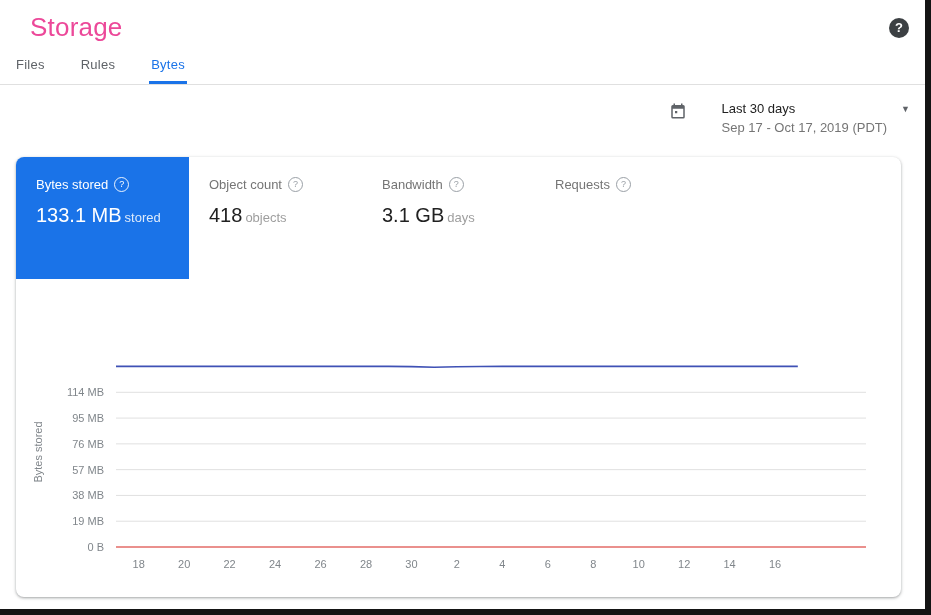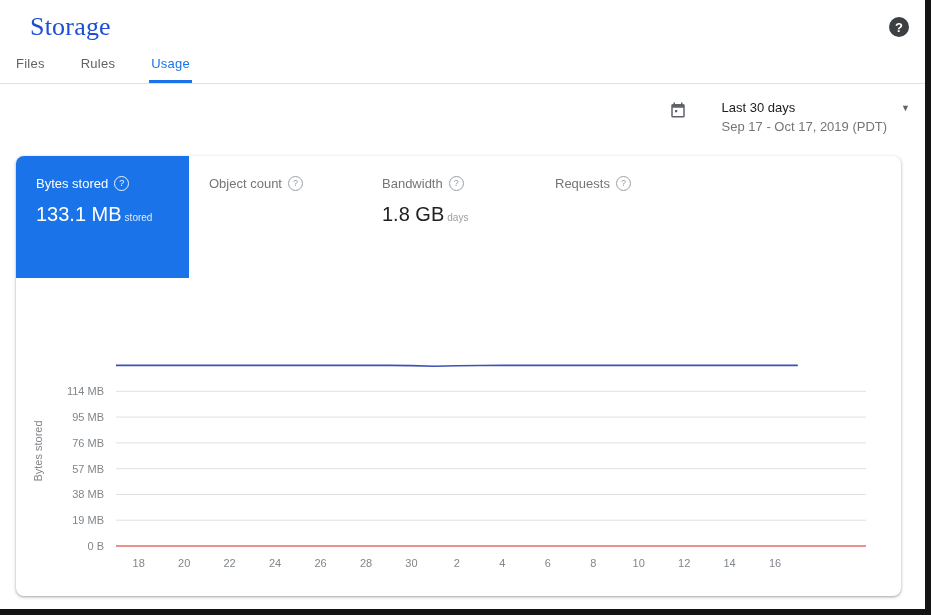--- a/index.html
+++ b/index.html
@@ -1,21 +1,21 @@
 <!DOCTYPE html>
 <html><head>
 <meta charset="utf-8">
 <style>
   html,body{margin:0;padding:0;}
   body{background:#141414;font-family:"Liberation Sans",sans-serif;}
   .screen{position:relative;width:925px;height:609px;background:#fff;overflow:hidden;}
 
   
   .header{display:flex;justify-content:space-between;align-items:center;padding:12px 12px 8px 30px;}
-  .page-title{font-size:26px;font-weight:500;color:#1d4ed8;letter-spacing:.2px;font-family:Liberation Serif, serif;}
+  .page-title{font-size:26px;font-weight:500;color:#ec4899;letter-spacing:.2px;}
   .help-btn{width:20px;height:20px;border-radius:50%;background:#3c4043;color:#fff;
     font-size:13px;font-weight:700;display:flex;align-items:center;justify-content:center;
     cursor:pointer;margin-right:4px;}
 
   
   .tabs{display:flex;gap:32px;padding-left:14px;border-bottom:1px solid #e0e0e0;align-items:flex-end;}
   .tab{font-size:13px;font-weight:500;color:#5f6368;letter-spacing:.25px;
     padding:6px 2px 9px;border-bottom:3px solid transparent;cursor:pointer;}
   .tab.active{color:#1a73e8;border-bottom-color:#1a73e8;}
 
@@ -36,21 +36,21 @@
   .metrics{display:flex;}
   .metric{width:173px;height:122px;box-sizing:border-box;padding:20px 0 0 20px;cursor:pointer;}
   .metric.selected{background:#1a73e8;border-radius:8px 0 0 0;}
   .metric-label{font-size:13px;color:#757575;display:flex;align-items:center;gap:6px;}
   .metric.selected .metric-label{color:#fff;}
   .help-dot{width:13px;height:13px;border:1px solid #9aa0a6;color:#9aa0a6;border-radius:50%;
     font-size:9px;line-height:13px;display:inline-flex;align-items:center;justify-content:center;flex:0 0 auto;}
   .metric.selected .help-dot{border-color:rgba(255,255,255,.9);color:#fff;}
   .metric-value{margin-top:12px;font-size:20px;color:#212121;}
   .metric.selected .metric-value{color:#fff;}
-  .metric-unit{font-size:10px;color:#9e9e9e;margin-left:3px;}
+  .metric-unit{font-size:13px;color:#9e9e9e;margin-left:3px;}
   .metric.selected .metric-unit{color:rgba(255,255,255,.85);}
 
   
   .chart{margin-top:63px;}
   #usage-chart{display:block;}
   #usage-chart text{font-size:11px;fill:#80868b;font-family:"Liberation Sans",sans-serif;}
 </style>
 </head>
 <body>
 
@@ -59,21 +59,21 @@
   <div class="header">
     <div class="page-title">Storage</div>
     <div class="help-btn">
       <span>?</span>
     </div>
   </div>
 
   <div class="tabs">
     <div class="tab">Files</div>
     <div class="tab">Rules</div>
-    <div class="tab active">Usage</div>
+    <div class="tab active">Bytes</div>
   </div>
 
   <div class="daterow">
     <div class="picker">
       <span class="cal">
         <svg width="18" height="18" viewBox="0 0 24 24">
           <path fill="#5f6368" d="M19 4h-1V2h-2v2H8V2H6v2H5a2 2 0 0 0-2 2v14a2 2 0 0 0 2 2h14a2 2 0 0 0 2-2V6a2 2 0 0 0-2-2zm0 16H5V9h14v11zM8 12h3v3H8v-3z"></path>
         </svg>
       </span>
       <span class="col">
@@ -96,29 +96,32 @@
         <div class="metric-value">
           <span>133.1 MB</span><span class="metric-unit">stored</span>
         </div>
       </div>
 
       <div class="metric">
         <div class="metric-label">
           <span>Object count</span>
           <span class="help-dot">?</span>
         </div>
+        <div class="metric-value">
+          <span>418</span><span class="metric-unit">objects</span>
+        </div>
       </div>
 
       <div class="metric">
         <div class="metric-label">
           <span>Bandwidth</span>
           <span class="help-dot">?</span>
         </div>
         <div class="metric-value">
-          <span>1.8 GB</span><span class="metric-unit">days</span>
+          <span>3.1 GB</span><span class="metric-unit">days</span>
         </div>
       </div>
 
       <div class="metric">
         <div class="metric-label">
           <span>Requests</span>
           <span class="help-dot">?</span>
         </div>
       </div>
 

